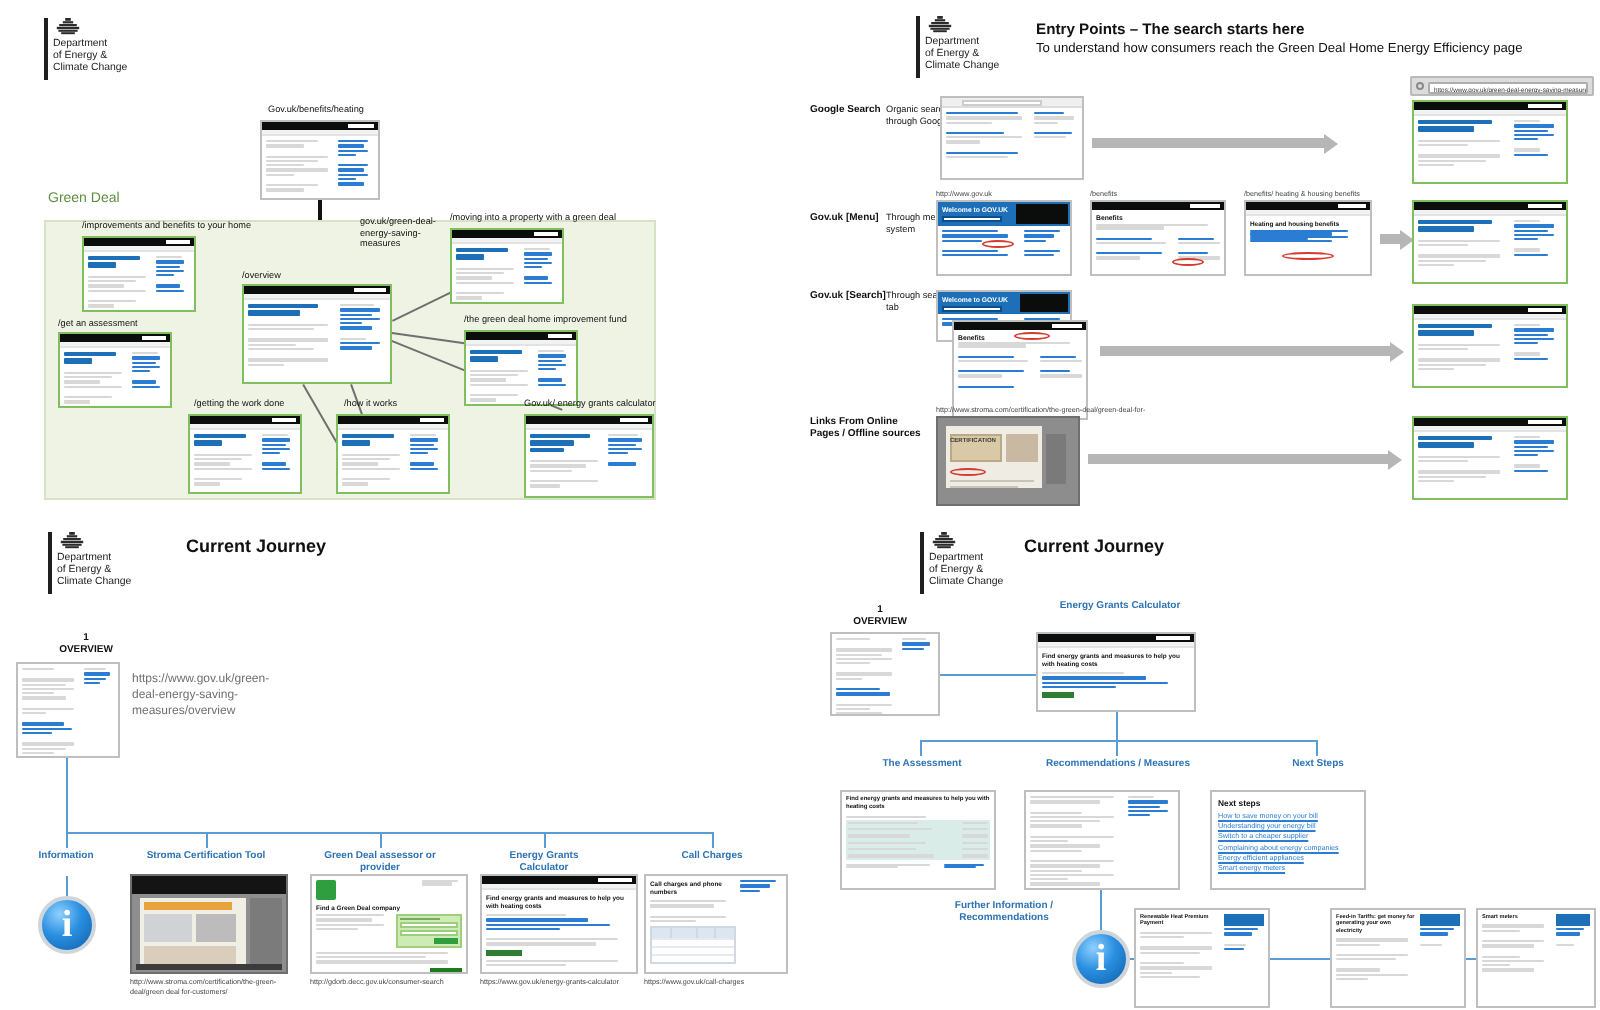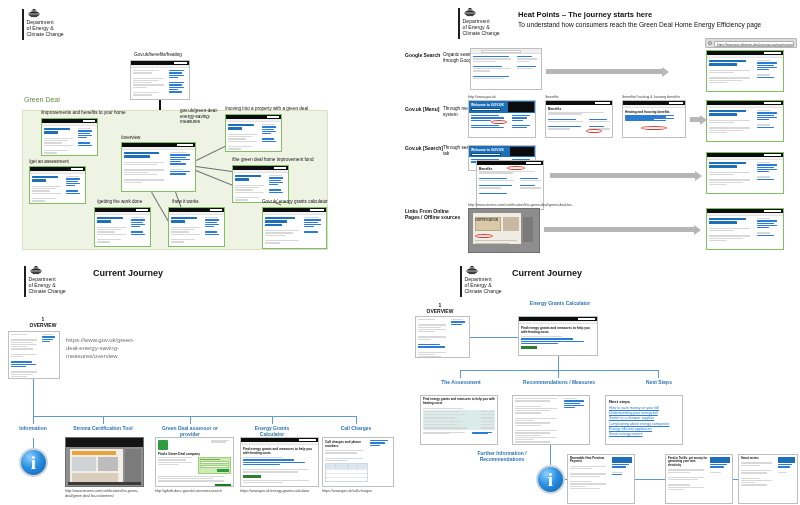--- a/index.html
+++ b/index.html
@@ -416,21 +416,21 @@
           </svg>
       </div>
       <div class="lines">
         <div>Department</div>
           <div>of Energy &amp;</div>
           <div>Climate Change</div>
       </div>
     </div>
   </div>
 
-  <div class="ptitle-sm" style="position:absolute;left:118px;top:10px;">Heat Points – The journey starts here</div>
+  <div class="ptitle-sm" style="position:absolute;left:118px;top:10px;">Entry Points – The search starts here</div>
   <div class="psub" style="position:absolute;left:118px;top:21px;">To understand how consumers reach the Green Deal Home Energy Efficiency page</div>
 
   <div class="chrome" style="left:305px;top:38px;width:92px;height:10px;">
     <div style="position:absolute;left:2px;top:1.5px;width:4px;height:4px;border-radius:50%;border:1px solid #8a8a8a;"></div>
     <div style="position:absolute;left:8px;top:2px;right:2px;height:6px;background:#fff;border:1px solid #adadad;border-radius:1px;
                 font-size:3.2px;line-height:6px;padding-left:2px;color:#333;overflow:hidden;white-space:nowrap;">https://www.gov.uk/green-deal-energy-saving-measures</div>
   </div>
 
   <div class="lblb" style="left:5px;top:52px;width:36px;">Google Search</div>
   <div class="lbl" style="left:43px;top:52px;width:36px;">Organic searches through Google</div>

